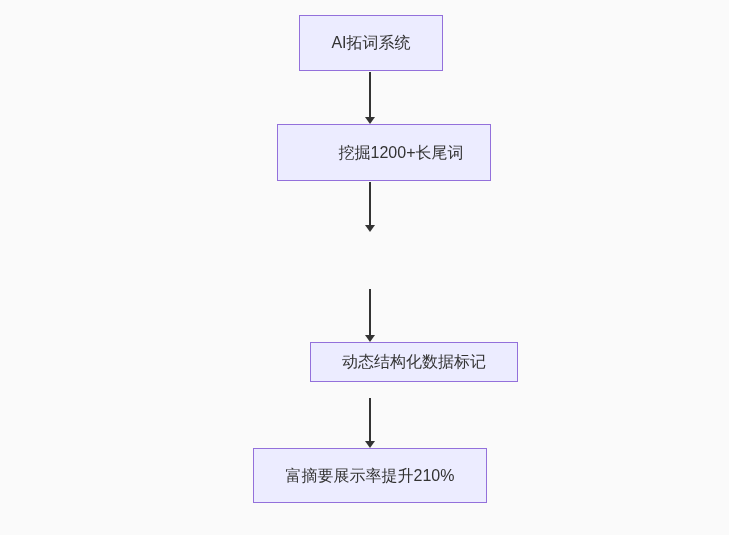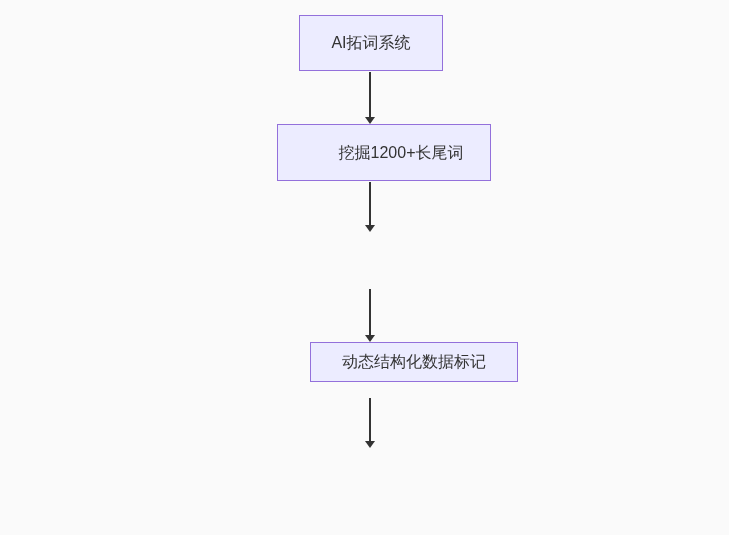--- a/index.html
+++ b/index.html
@@ -98,14 +98,17 @@
 
   <div class="node n4">
     <span>动态结构化数据标记</span>
   </div>
 
   <div class="arrow a4">
     <div class="arrow-line"></div>
     <div class="arrow-head"></div>
   </div>
 
+  <div class="node n5">
+    <span>富摘要展示率提升210%</span>
+  </div>
 
 </div>
 
 </body></html>

